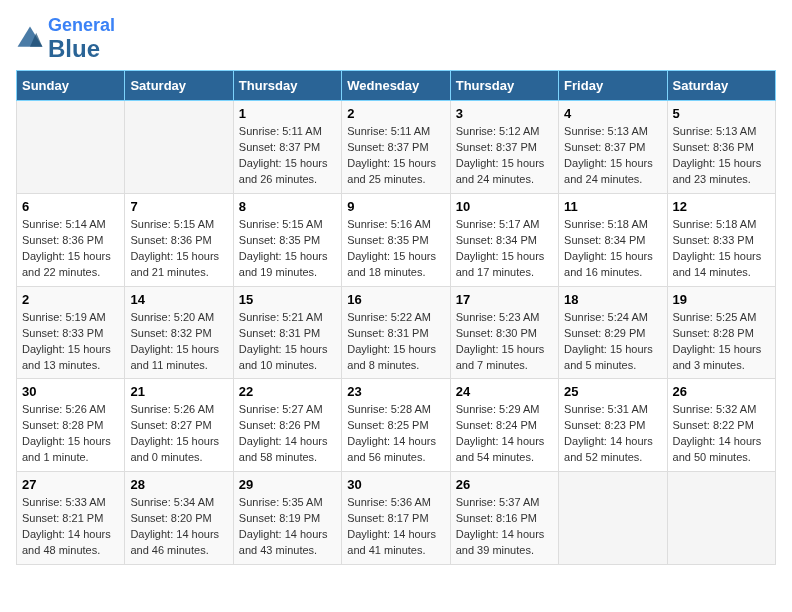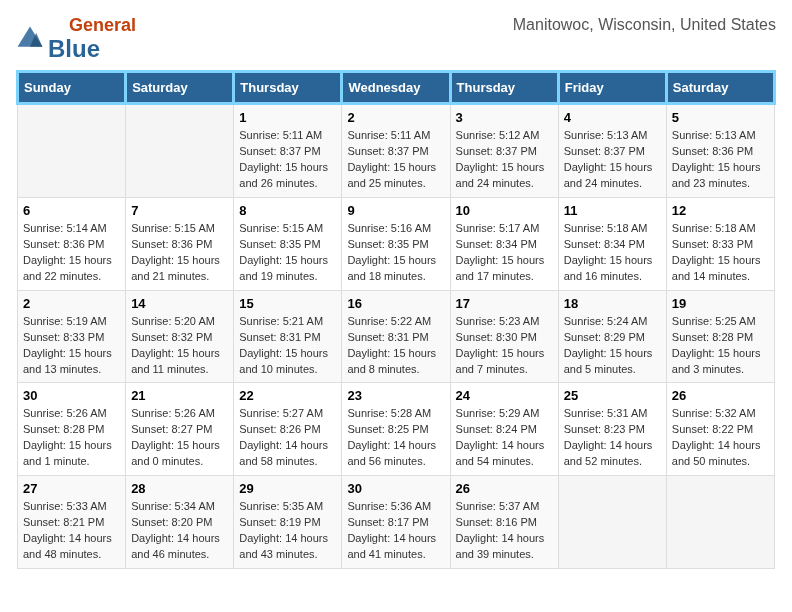--- a/index.html
+++ b/index.html
@@ -22,22 +22,21 @@
       gap: 4px;
     }
     .logo-text {
       display: flex;
       flex-direction: column;
       line-height: 1.1;
     }
     .logo-general {
       font-size: 18px;
       font-weight: bold;
-      color: #c2410c;
-      margin-left: 21px;
+      color: #3b82f6;
     }
     .logo-blue {
       font-size: 24px;
       font-weight: bold;
       color: #2a6496;
     }
     .logo-icon {
       width: 28px;
       height: 28px;
     }
@@ -61,21 +60,21 @@
     }
     thead tr {
       background-color: #2a6496;
       color: #fff;
     }
     thead th {
       padding: 7px 5px;
       text-align: left;
       font-size: 13px;
       font-weight: 600;
-      border: 3px solid #7dd3fc;
+      border: 1px solid #7dd3fc;
     }
     tbody tr {
       background: #fff;
     }
     tbody tr:nth-child(odd) {
       background: #f9f9f9;
     }
     tbody td {
       border: 1px solid #ddd;
       vertical-align: top;
@@ -105,21 +104,20 @@
     <svg class="logo-icon" viewBox="0 0 36 36">
       <polygon points="18,2 34,28 2,28" fill="#2a6496" opacity="0.85"></polygon>
       <polygon points="26,10 34,28 18,28" fill="#1a4a70" opacity="0.7"></polygon>
     </svg>
     <div class="logo-text">
       <span class="logo-general">General</span>
       <span class="logo-blue">Blue</span>
     </div>
   </div>
   <div class="title-area">
-    <div class="location-title">Manitowoc, Wisconsin, United States</div>
   </div>
 </div>
 
 <table>
   <thead>
     <tr>
     <th>Sunday</th>
         <th>Saturday</th>
         <th>Thursday</th>
         <th>Wednesday</th>

